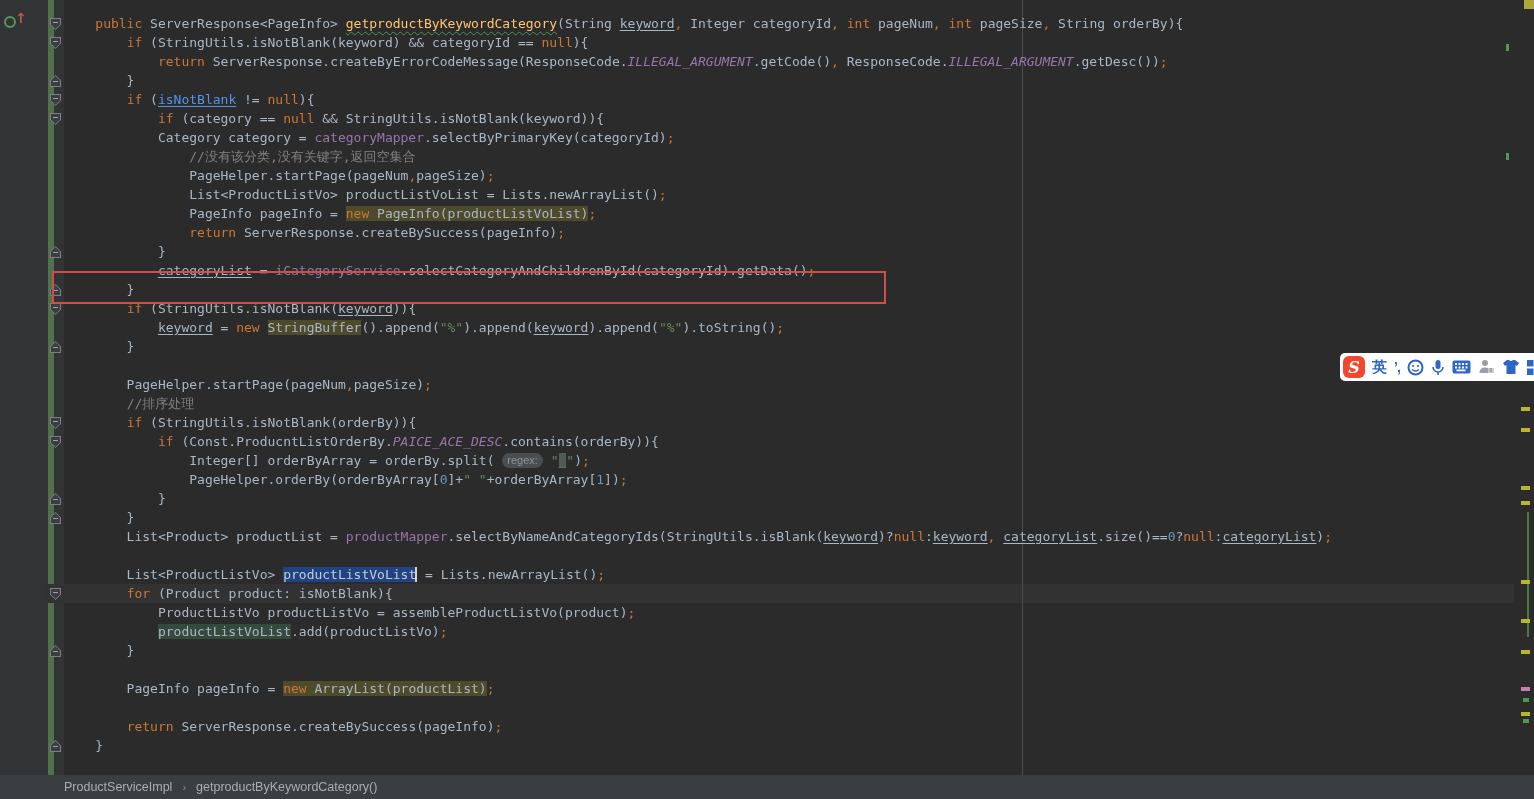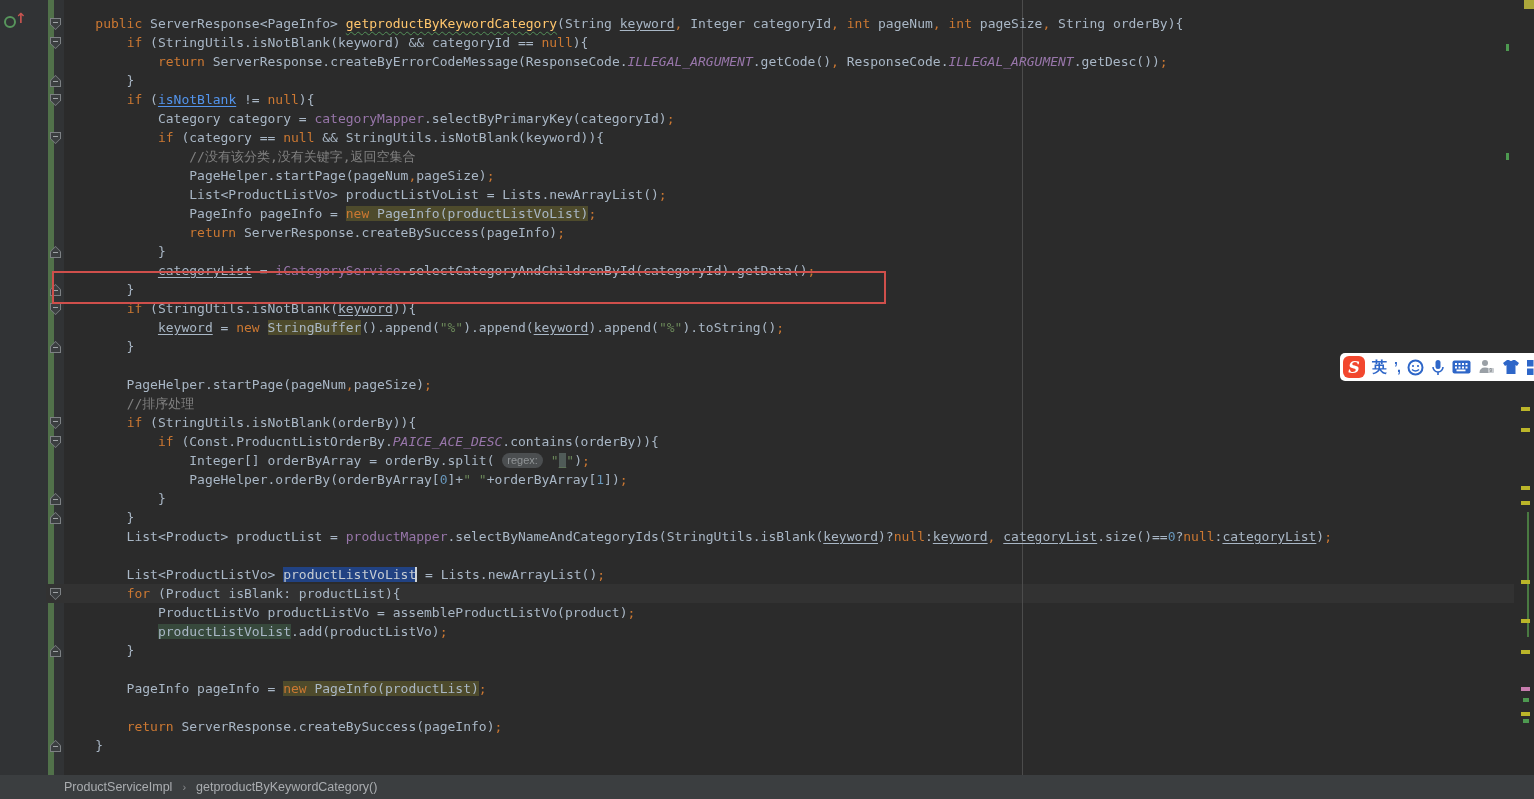--- a/index.html
+++ b/index.html
@@ -127,34 +127,34 @@
         <div class="gut">
           <div class="fm fm-s">
             <div class="fm-out"></div>
             <div class="fm-in"></div>
             <div class="fm-line"></div>
           </div>
         </div>
         <div class="code"><span class="tk-d">        </span><span class="tk-k">if</span><span class="tk-d"> (</span><span class="tk-lk">isNotBlank</span><span class="tk-d"> != </span><span class="tk-k">null</span><span class="tk-d">){</span></div>
       </div>
       <div class="line">
+        <div class="gut">
+          <div class="fm fm-s">
+            <div class="fm-out"></div>
+            <div class="fm-in"></div>
+            <div class="fm-line"></div>
+          </div>
+        </div>
+        <div class="code"><span class="tk-d">            </span><span class="tk-k">if</span><span class="tk-d"> (category == </span><span class="tk-k">null</span><span class="tk-d"> &amp;&amp; StringUtils.</span><span class="tk-st">isNotBlank</span><span class="tk-d">(keyword)){</span></div>
+      </div>
+      <div class="line">
         <div class="gut"></div>
         <div class="code"><span class="tk-d">            Category category = </span><span class="tk-f">categoryMapper</span><span class="tk-d">.selectByPrimaryKey(categoryId)</span><span class="tk-k">;</span></div>
       </div>
       <div class="line">
-        <div class="gut">
-          <div class="fm fm-s">
-            <div class="fm-out"></div>
-            <div class="fm-in"></div>
-            <div class="fm-line"></div>
-          </div>
-        </div>
-        <div class="code"><span class="tk-d">            </span><span class="tk-k">if</span><span class="tk-d"> (category == </span><span class="tk-k">null</span><span class="tk-d"> &amp;&amp; StringUtils.</span><span class="tk-st">isNotBlank</span><span class="tk-d">(keyword)){</span></div>
-      </div>
-      <div class="line">
         <div class="gut"></div>
         <div class="code"><span class="tk-d">                </span><span class="tk-c">//没有该分类,没有关键字,返回空集合</span></div>
       </div>
       <div class="line">
         <div class="gut"></div>
         <div class="code"><span class="tk-d">                PageHelper.</span><span class="tk-st">startPage</span><span class="tk-d">(pageNum</span><span class="tk-k">,</span><span class="tk-d">pageSize)</span><span class="tk-k">;</span></div>
       </div>
       <div class="line">
         <div class="gut"></div>
         <div class="code"><span class="tk-d">                List&lt;ProductListVo&gt; productListVoList = Lists.</span><span class="tk-st">newArrayList</span><span class="tk-d">()</span><span class="tk-k">;</span></div>
@@ -288,21 +288,21 @@
         <div class="code"><span class="tk-d">        List&lt;ProductListVo&gt; </span><span class="tk-d tk-hsel">productListVoList</span><span class="tk-caret"></span><span class="tk-d"> = Lists.</span><span class="tk-st">newArrayList</span><span class="tk-d">()</span><span class="tk-k">;</span></div>
       </div>
       <div class="line">
         <div class="gut">
           <div class="fm fm-s">
             <div class="fm-out"></div>
             <div class="fm-in"></div>
             <div class="fm-line"></div>
           </div>
         </div>
-        <div class="code"><span class="tk-d">        </span><span class="tk-k">for</span><span class="tk-d"> (Product isBlank: productList){</span></div>
+        <div class="code"><span class="tk-d">        </span><span class="tk-k">for</span><span class="tk-d"> (Product product: isNotBlank){</span></div>
       </div>
       <div class="line">
         <div class="gut"></div>
         <div class="code"><span class="tk-d">            ProductListVo productListVo = assembleProductListVo(product)</span><span class="tk-k">;</span></div>
       </div>
       <div class="line">
         <div class="gut"></div>
         <div class="code"><span class="tk-d">            </span><span class="tk-d tk-hg">productListVoList</span><span class="tk-d">.add(productListVo)</span><span class="tk-k">;</span></div>
       </div>
       <div class="line">
@@ -314,21 +314,21 @@
           </div>
         </div>
         <div class="code"><span class="tk-d">        }</span></div>
       </div>
       <div class="line">
         <div class="gut"></div>
         <div class="code"><span class="tk-d"></span>&nbsp;</div>
       </div>
       <div class="line">
         <div class="gut"></div>
-        <div class="code"><span class="tk-d">        PageInfo pageInfo = </span><span class="tk-k tk-ho">new</span><span class="tk-d tk-ho"> PageInfo(productList)</span><span class="tk-k">;</span></div>
+        <div class="code"><span class="tk-d">        PageInfo pageInfo = </span><span class="tk-k tk-ho">new</span><span class="tk-d tk-ho"> ArrayList(productList)</span><span class="tk-k">;</span></div>
       </div>
       <div class="line">
         <div class="gut"></div>
       </div>
       <div class="line">
         <div class="gut"></div>
         <div class="code"><span class="tk-d">        </span><span class="tk-k">return</span><span class="tk-d"> ServerResponse.</span><span class="tk-st">createBySuccess</span><span class="tk-d">(pageInfo)</span><span class="tk-k">;</span></div>
       </div>
       <div class="line">
         <div class="gut">

